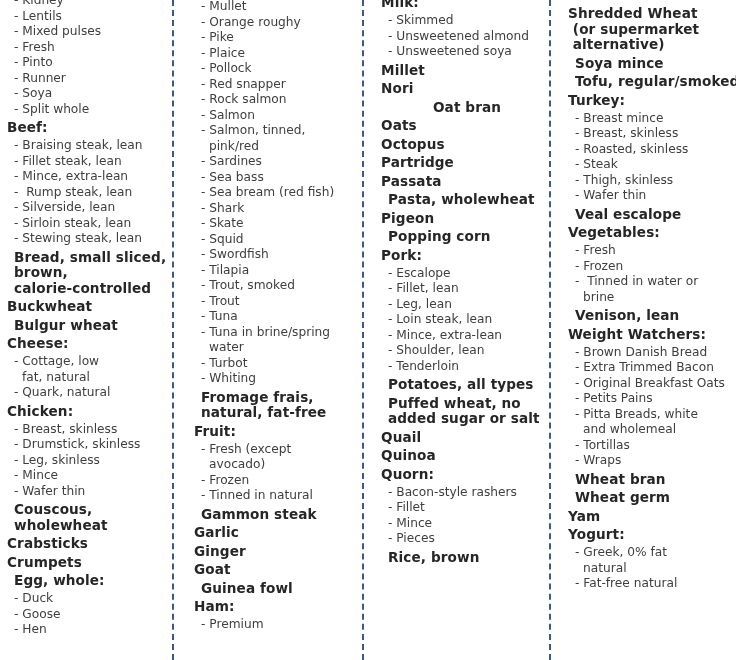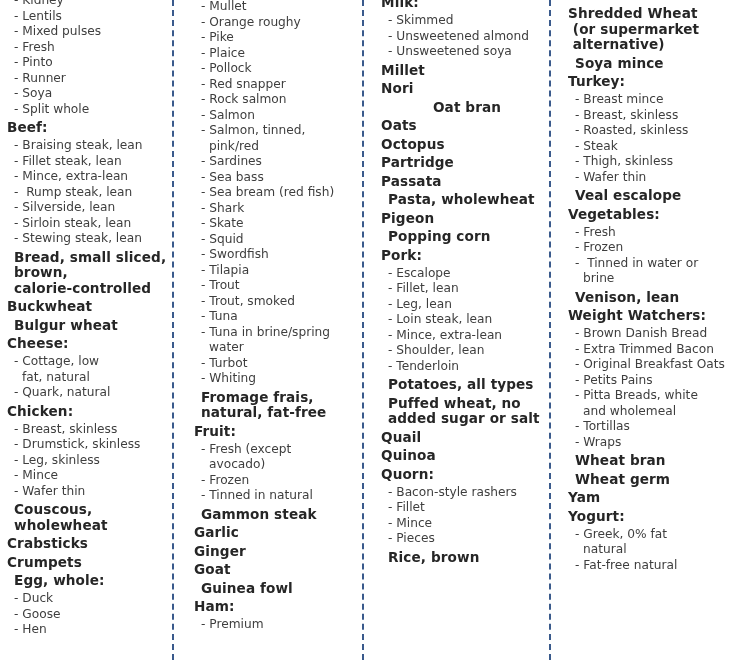--- a/index.html
+++ b/index.html
@@ -71,22 +71,22 @@
       <div class="item"><span>- Salmon</span></div>
       <div class="item"><span>- Salmon, tinned,</span><span class="cont">pink/red</span></div>
       <div class="item"><span>- Sardines</span></div>
       <div class="item"><span>- Sea bass</span></div>
       <div class="item"><span>- Sea bream (red fish)</span></div>
       <div class="item"><span>- Shark</span></div>
       <div class="item"><span>- Skate</span></div>
       <div class="item"><span>- Squid</span></div>
       <div class="item"><span>- Swordfish</span></div>
       <div class="item"><span>- Tilapia</span></div>
+      <div class="item"><span>- Trout, smoked</span></div>
       <div class="item"><span>- Trout</span></div>
-      <div class="item"><span>- Trout, smoked</span></div>
       <div class="item"><span>- Tuna</span></div>
       <div class="item"><span>- Tuna in brine/spring</span><span class="cont">water</span></div>
       <div class="item"><span>- Turbot</span></div>
       <div class="item"><span>- Whiting</span></div>
       <div class="heading ind" style="white-space: pre;">Fromage frais,
 natural, fat-free</div>
       <div class="heading" style="white-space: pre;">Fruit:</div>
       <div class="item"><span>- Fresh (except</span><span class="cont">avocado)</span></div>
       <div class="item"><span>- Frozen</span></div>
       <div class="item"><span>- Tinned in natural</span></div>
@@ -133,20 +133,21 @@
       <div class="item"><span>- Mince</span></div>
       <div class="item"><span>- Pieces</span></div>
       <div class="heading ind" style="white-space: pre;">Rice, brown</div>
     </div>
   <div class="divider" style="left:549px;"></div>
   <div class="col" id="col3" style="left:568px; top:3px; width:168px;">
       <div class="heading" style="white-space: pre;">Shredded Wheat
  (or supermarket
  alternative)</div>
       <div class="heading ind" style="white-space: pre;">Soya mince</div>
+      <div class="heading ind" style="white-space: pre;">Tofu, regular/smoked</div>
       <div class="heading" style="white-space: pre;">Turkey:</div>
       <div class="item"><span>- Breast mince</span></div>
       <div class="item"><span>- Breast, skinless</span></div>
       <div class="item"><span>- Roasted, skinless</span></div>
       <div class="item"><span>- Steak</span></div>
       <div class="item"><span>- Thigh, skinless</span></div>
       <div class="item"><span>- Wafer thin</span></div>
       <div class="heading ind" style="white-space: pre;">Veal escalope</div>
       <div class="heading" style="white-space: pre;">Vegetables:</div>
       <div class="item"><span>- Fresh</span></div>

